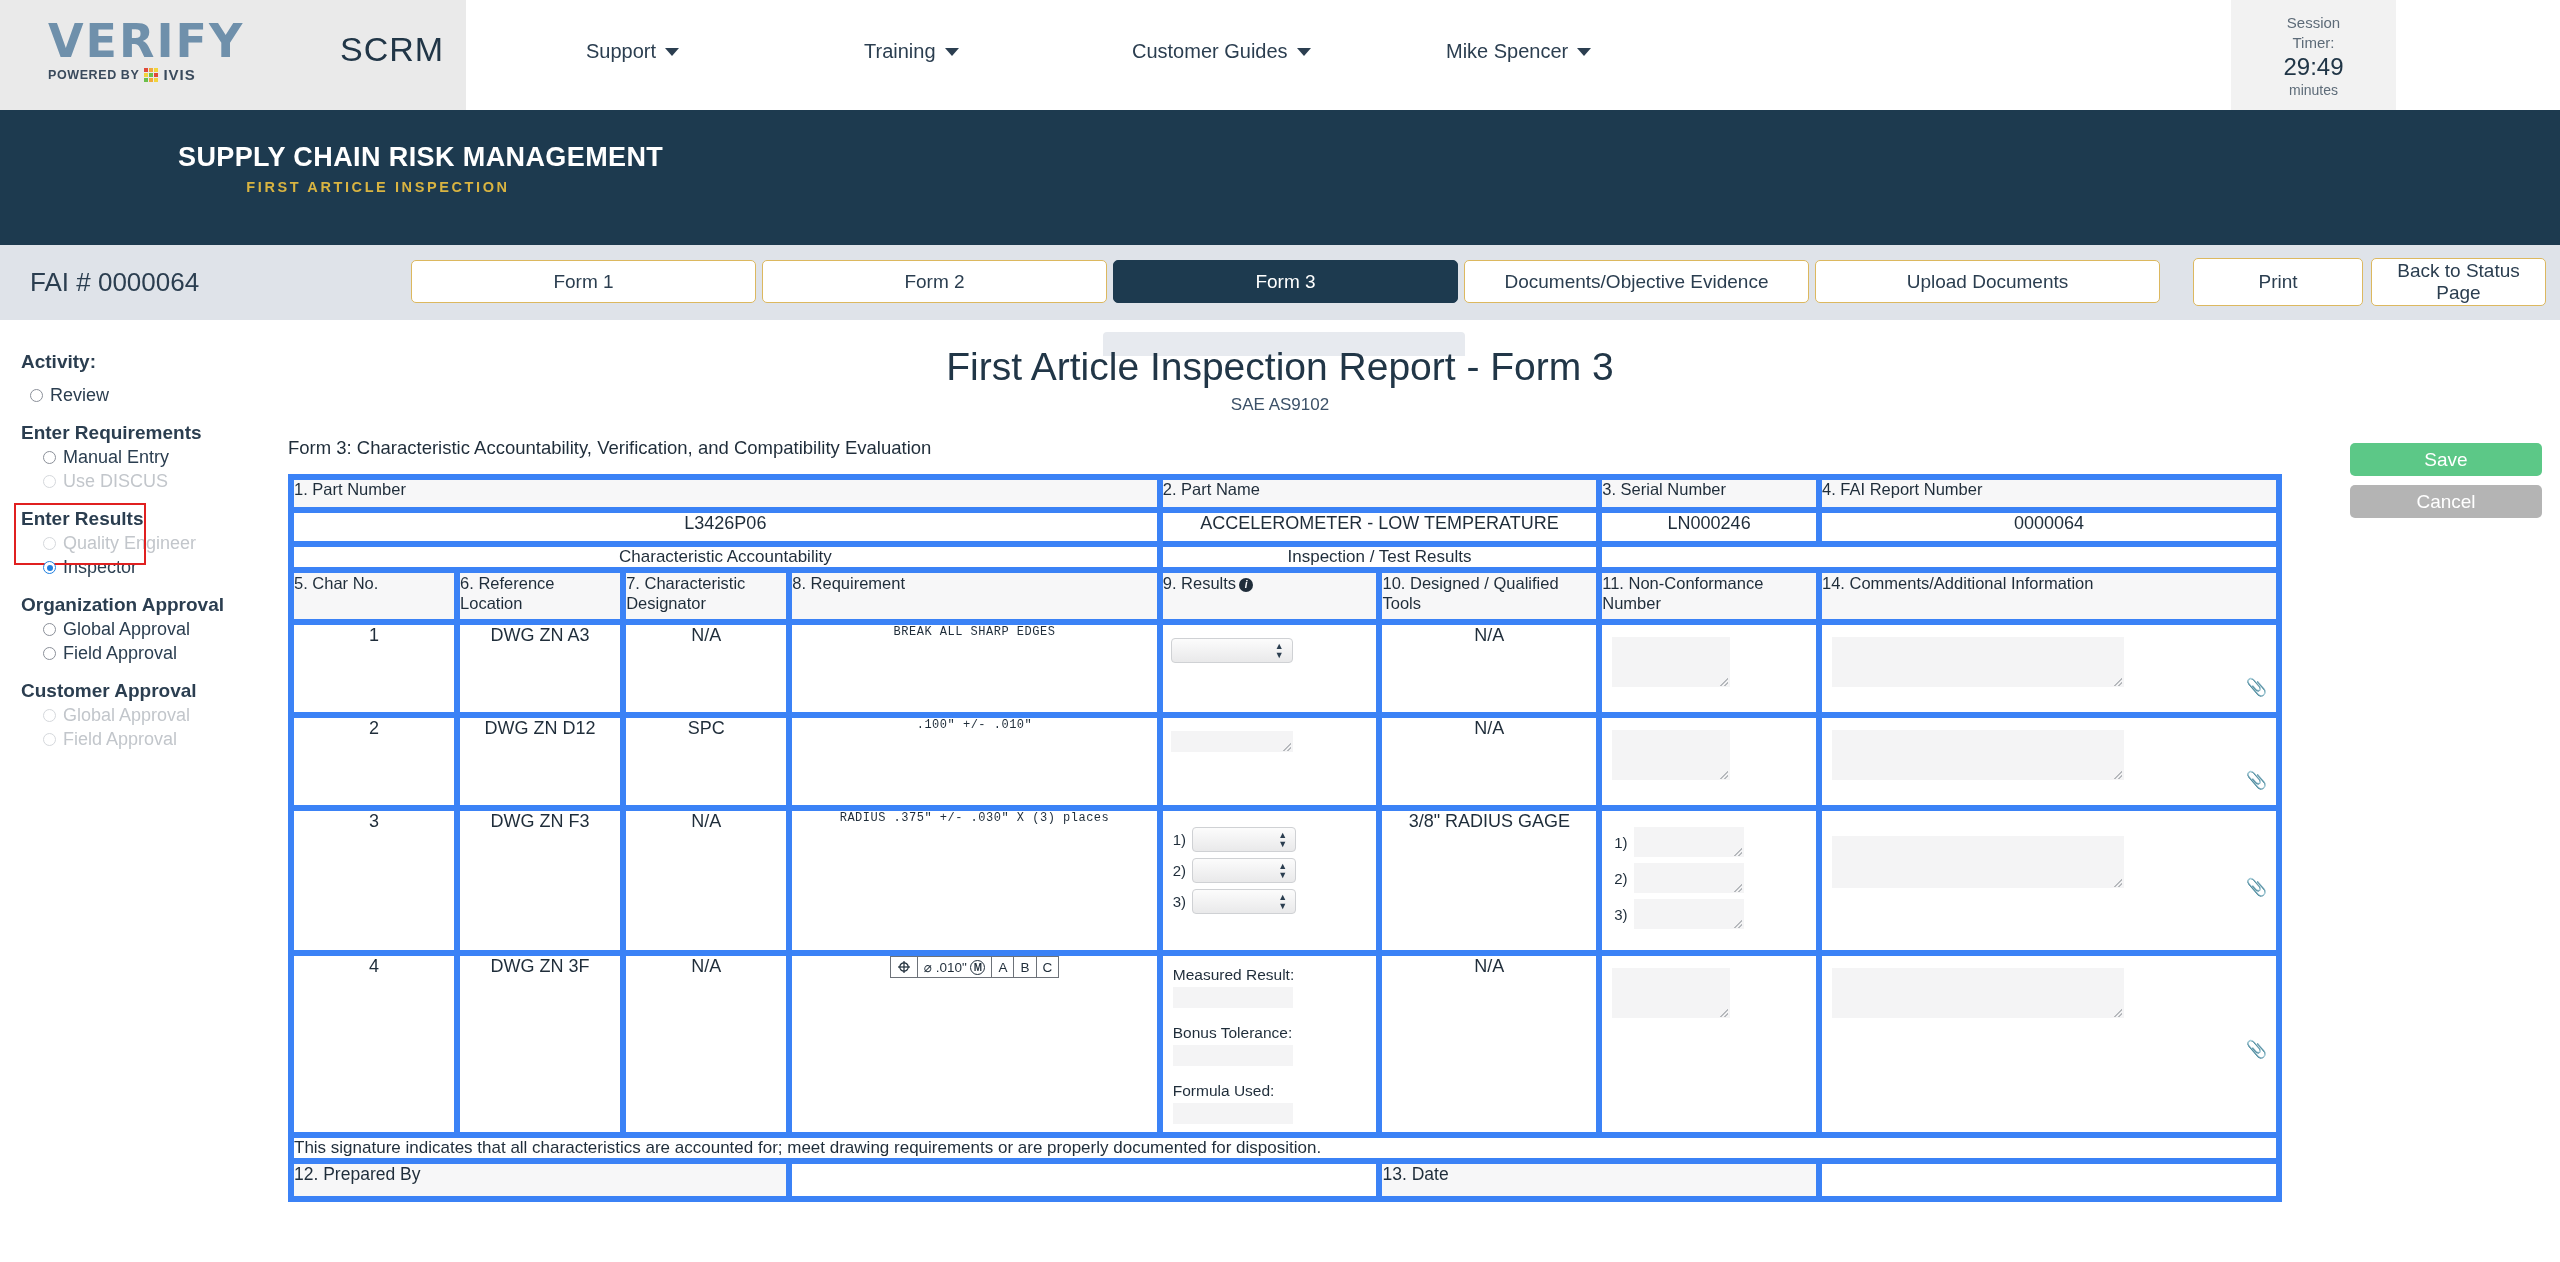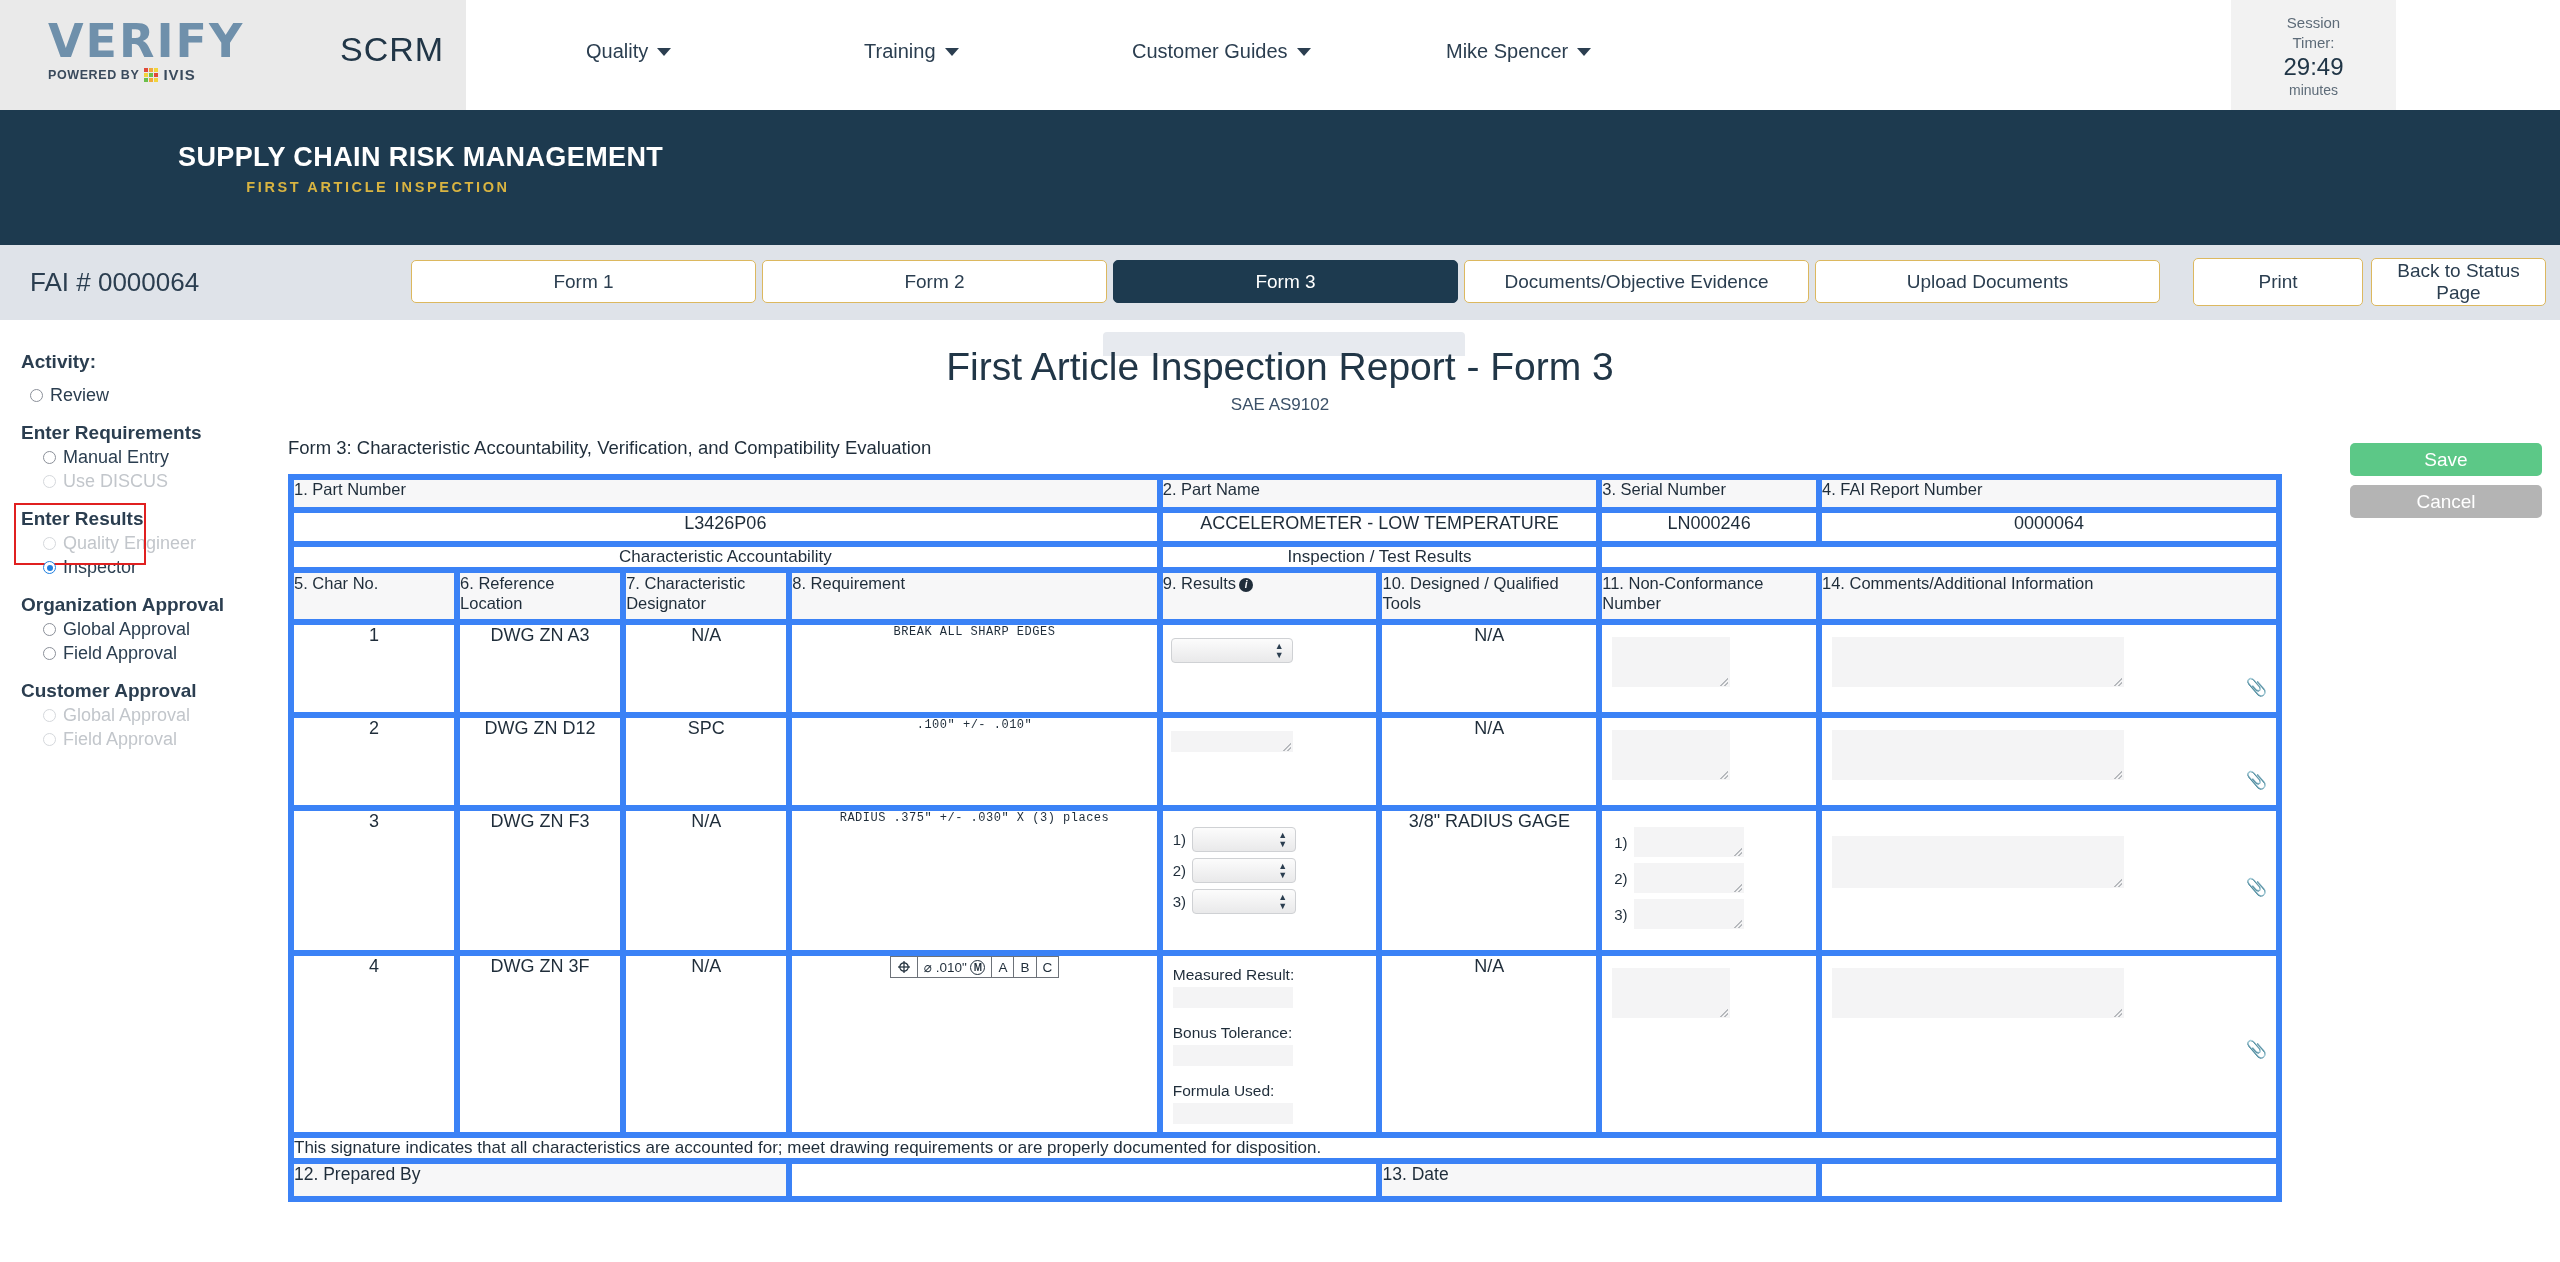--- a/index.html
+++ b/index.html
@@ -144,21 +144,21 @@
             <i style="background:#f2d43c"></i>
         </span>
         <span class="logo-ivis">IVIS</span>
       </div>
     </div>
     <div class="scrm">SCRM</div>
   </div>
 
   <div class="topnav">
     <div class="topnav-item" style="left:120px">
-      <span>Quality</span>
+      <span>Support</span>
       <i class="caret"></i>
     </div>
     <div class="topnav-item" style="left:398px">
       <span>Training</span>
       <i class="caret"></i>
     </div>
     <div class="topnav-item" style="left:666px">
       <span>Customer Guides</span>
       <i class="caret"></i>
     </div>

